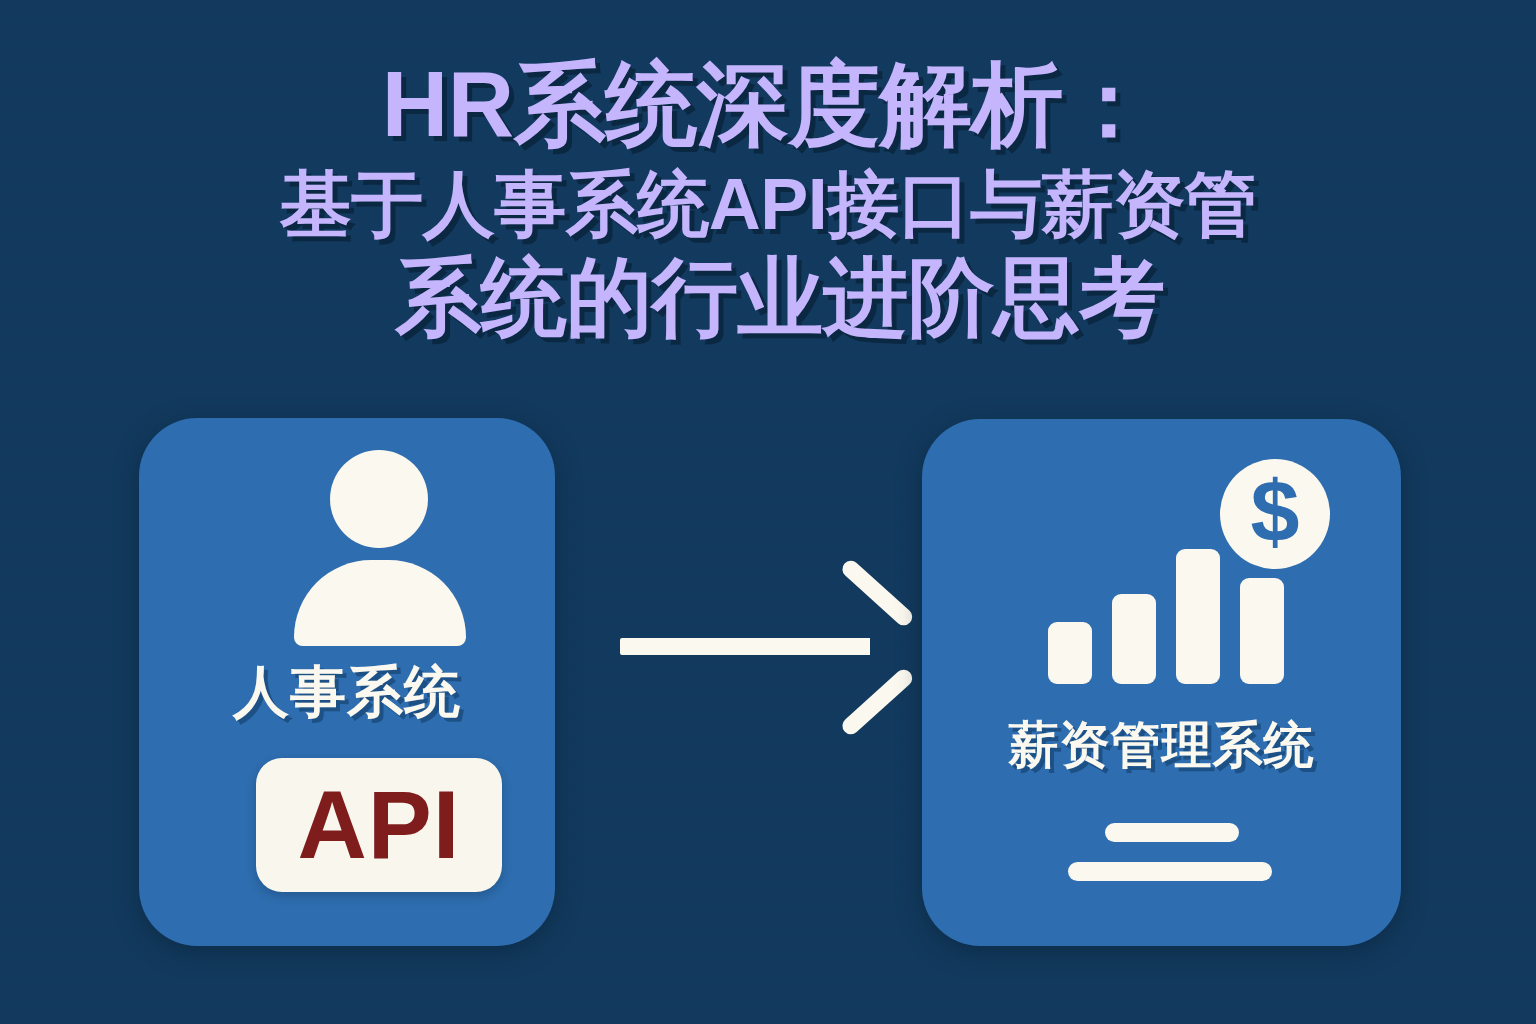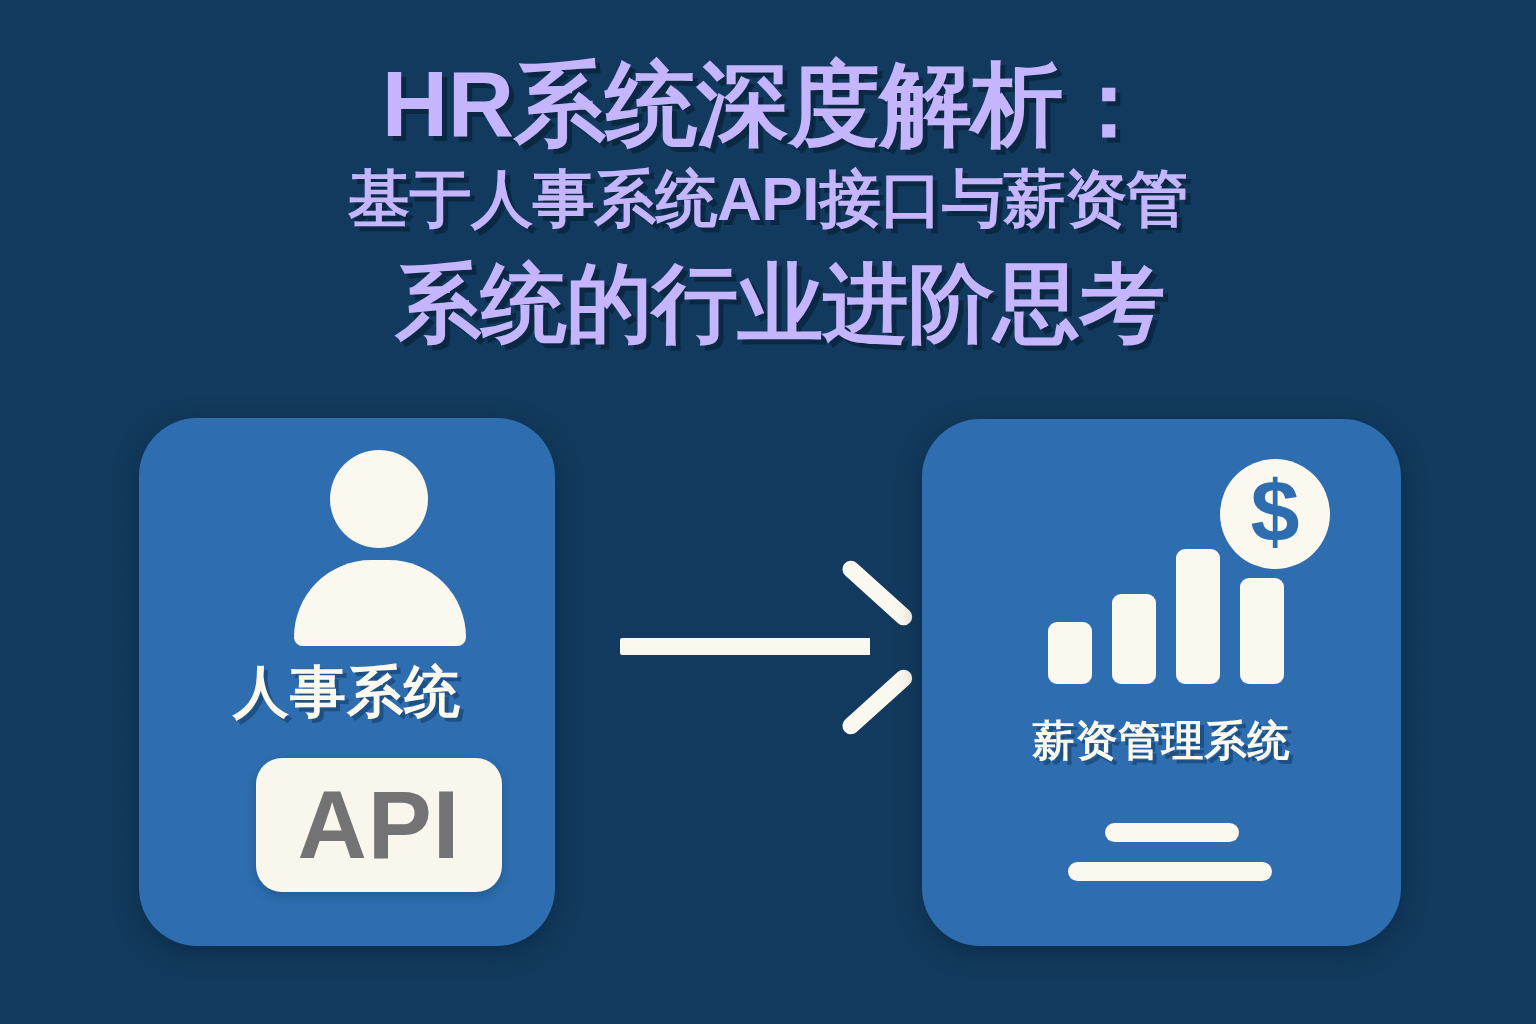--- a/index.html
+++ b/index.html
@@ -49,22 +49,22 @@
     letter-spacing: -0.5px;
     line-height: 1.0;
     text-shadow: 5px 5px 0 rgba(6,26,46,.55);
     white-space: nowrap;
   }
   #title-line-1 {
     font-size: 92px;
     margin-bottom: 18px;
   }
   #title-line-2 {
-    font-size: 62px;
-    margin-bottom: 30px;
+    font-size: 72px;
+    margin-bottom: 14px;
   }
   #title-line-3 {
     font-size: 86px;
     margin-left: 24px;
   }
 
   
   .card {
     position: absolute;
     background: #2e6daf;
@@ -91,21 +91,21 @@
     text-align: center;
     color: #faf8ef;
     font-weight: 900;
     font-size: 56px;
     line-height: 1;
     letter-spacing: 1px;
     text-shadow: 4px 4px 0 rgba(12,52,92,.5);
     white-space: nowrap;
   }
   #hr-label { top: 246px; }
-  #payroll-label { top: 301px; font-size: 42px; }
+  #payroll-label { top: 301px; font-size: 50px; }
 
   
   #person-icon {
     position: absolute;
     left: 146px;
     top: 32px;
     width: 190px;
     height: 194px;
   }
   #person-head {
@@ -135,21 +135,21 @@
     width: 246px;
     height: 134px;
     background: #f8f6ed;
     border-radius: 26px;
     display: flex;
     align-items: center;
     justify-content: center;
     box-shadow: 0 4px 10px rgba(10,40,70,.28);
   }
   #api-badge-text {
-    color: #737373;
+    color: #7f1d1d;
     font-weight: 900;
     font-size: 96px;
     line-height: 1;
     letter-spacing: 1px;
   }
 
   
   #chart-icon {
     position: absolute;
     left: 108px;

